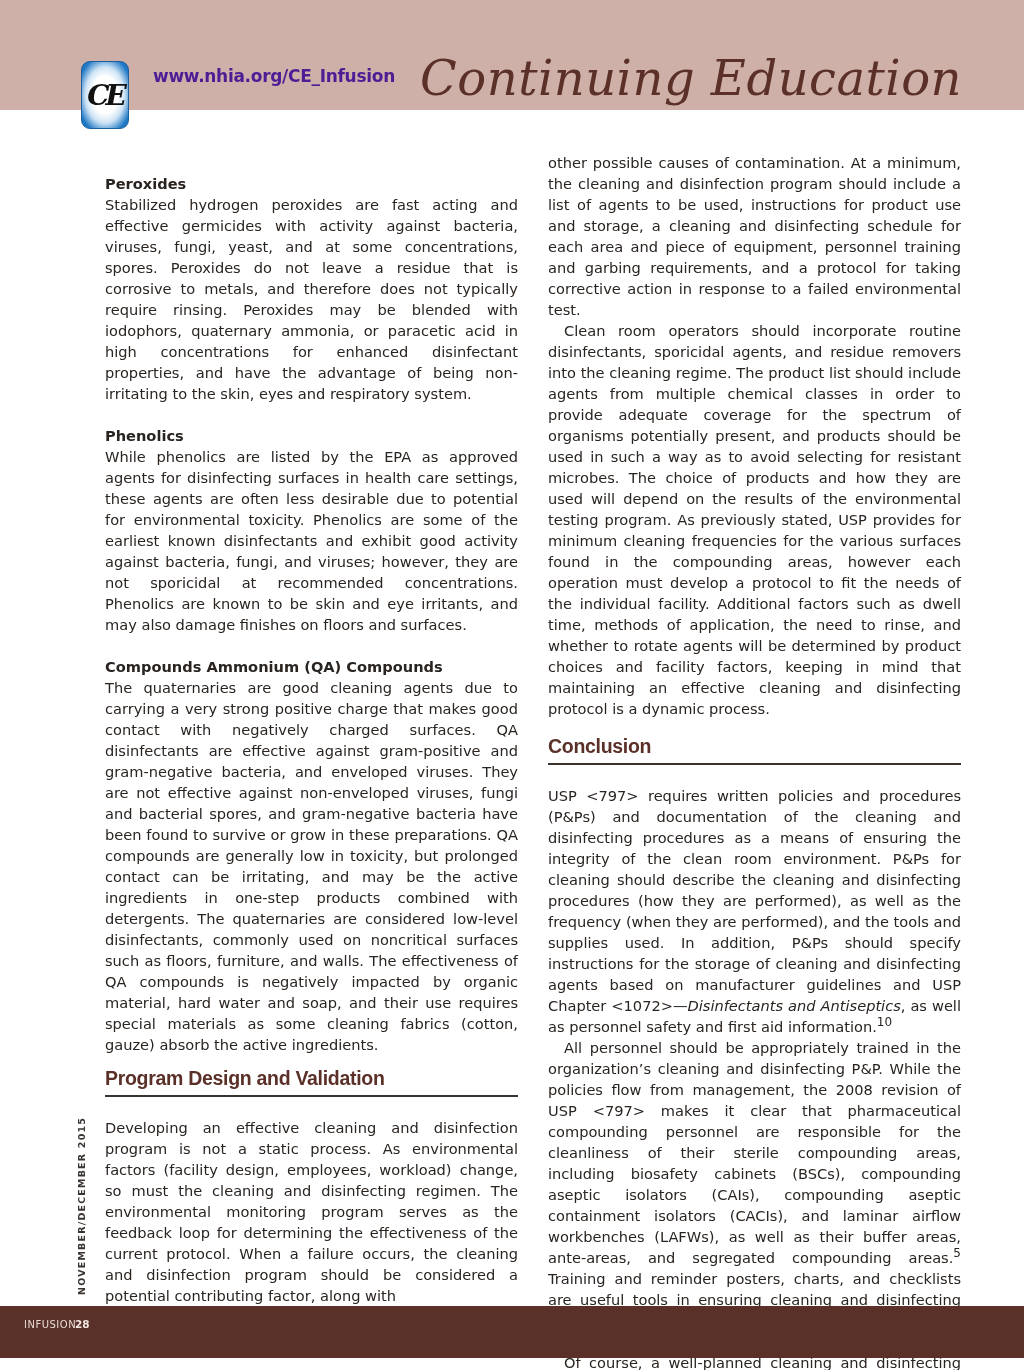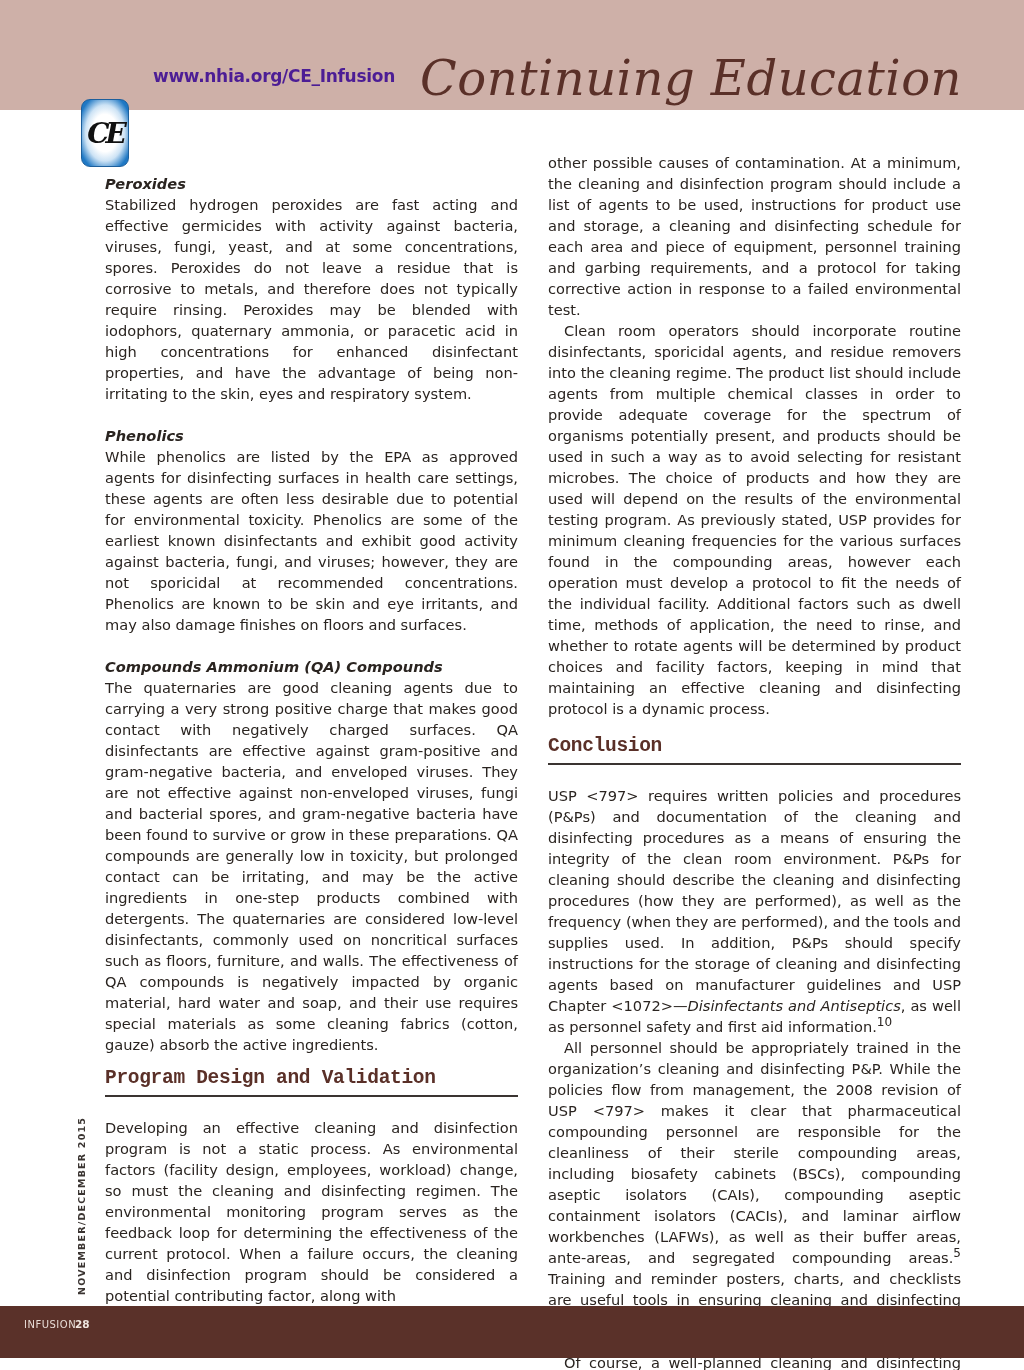--- a/index.html
+++ b/index.html
@@ -1,34 +1,34 @@
 <!DOCTYPE html>
 <html><head>
 <meta charset="utf-8">
 <style>
   html, body { margin:0; padding:0; }
   body { width:1024px; height:1370px; position:relative; background:#ffffff; overflow:hidden;
          font-family:"DejaVu Sans", sans-serif; color:#2a2420; }
   .header-band { position:absolute; left:0; top:0; width:1024px; height:110px; background:#ceb0a8; }
   .logo { position:absolute; left:81px; top:61px; width:48px; height:68px; border-radius:9px;
           background:radial-gradient(ellipse at center, #ffffff 40%, #cde3f5 60%, #1f78c4 85%);
-          border:1px solid #1c5f9c; box-sizing:border-box; display:flex; align-items:center; justify-content:center;margin-top:38px; }
+          border:1px solid #1c5f9c; box-sizing:border-box; display:flex; align-items:center; justify-content:center; }
   .logo span { font-family:"DejaVu Serif", serif; font-style:italic; font-size:28px; color:#111; font-weight:bold; letter-spacing:-4px; }
   .site-url { position:absolute; left:153px; top:66px; font-size:17px; font-weight:bold; color:#4c1d95;
               font-family:"DejaVu Sans", sans-serif; letter-spacing:-0.3px; }
   .section-title { position:absolute; right:62px; top:50px; font-family:"DejaVu Serif", serif; font-style:italic;
                    font-size:48px; color:#5a3028; letter-spacing:0.5px; }
   .col { position:absolute; top:152px; width:413px; font-size:14.6px; line-height:21px; text-align:justify; color:#2a2420; }
   .col.left { left:105px; }
   .col.right { left:548px; }
   .col p { margin:0; }
   .col p.indent { text-indent:16px; }
   .col .gap { height:21px; }
-  .subhead { font-weight:bold; font-style:italic; }
-  .h2 { font-family:Liberation Mono, monospace; font-weight:bold; font-size:19.5px; color:#5a3028; letter-spacing:-0.3px;
+  .subhead { font-weight:bold; }
+  .h2 { font-family:Liberation Sans, sans-serif; font-weight:bold; font-size:19.5px; color:#5a3028; letter-spacing:-0.3px;
         padding-bottom:4px; border-bottom:2px solid #3a3431; margin:4px 0 20px 0; line-height:26px; }
   sup { font-size:12px; line-height:0; }
   em { font-style:italic; }
   .vertical-date { position:absolute; left:76px; top:1295px; transform-origin:left top; transform:rotate(-90deg);
                    font-size:9.5px; font-weight:bold; letter-spacing:1.2px; color:#3a3431; white-space:nowrap; }
   .footer-band { position:absolute; left:0; top:1306px; width:1024px; height:52px; background:#5a3129; }
   .footer-brand { position:absolute; left:24px; top:13px; font-size:10px; color:#e8dcd6; letter-spacing:0.5px; }
   .footer-page { position:absolute; left:75px; top:12px; font-size:10.5px; font-weight:bold; color:#f0e6e0; }
 </style>
 </head>

